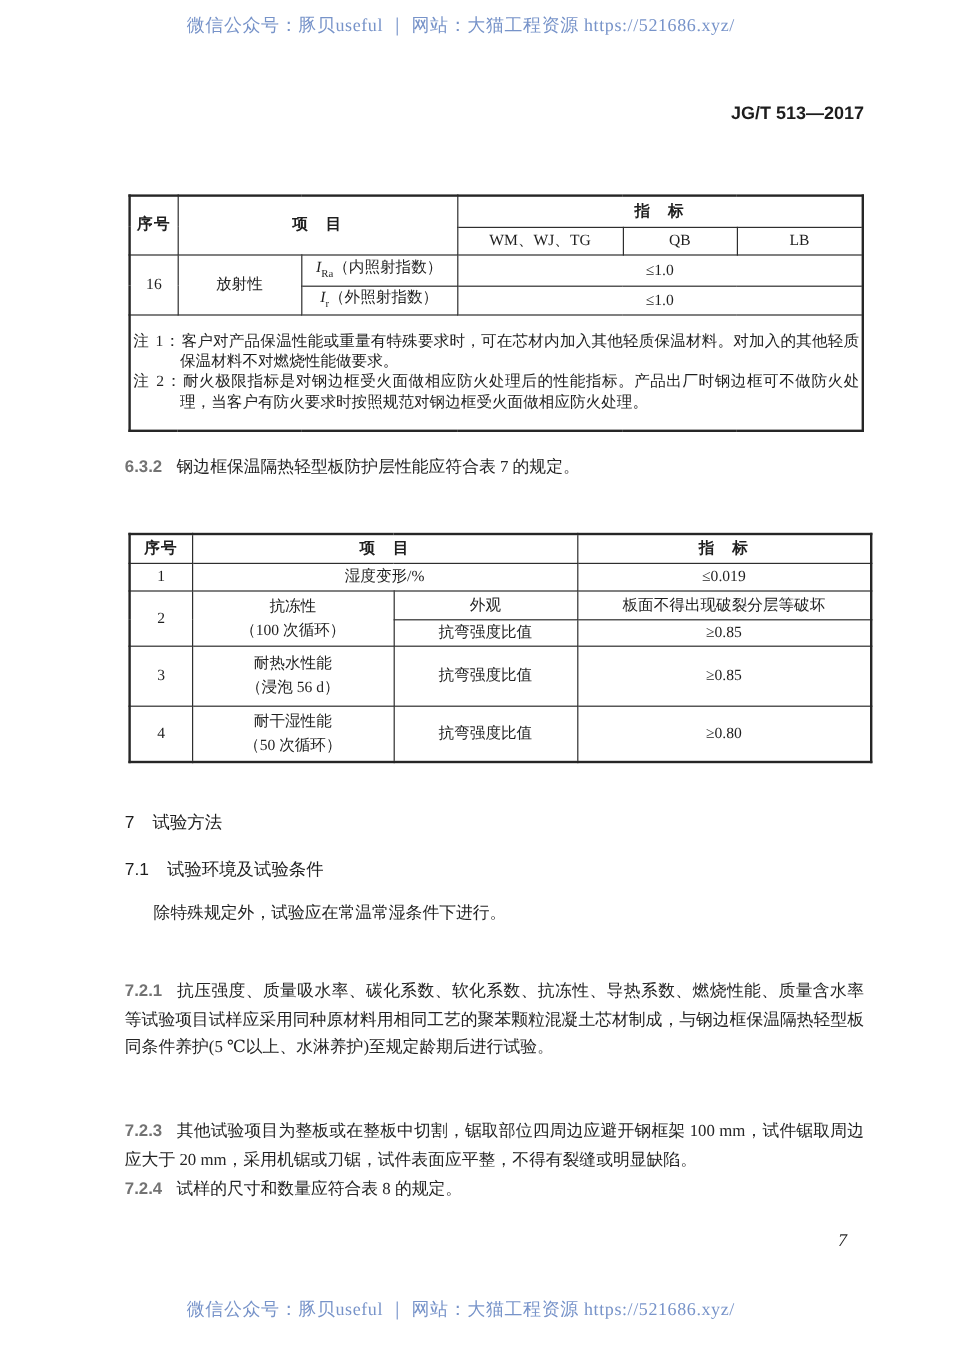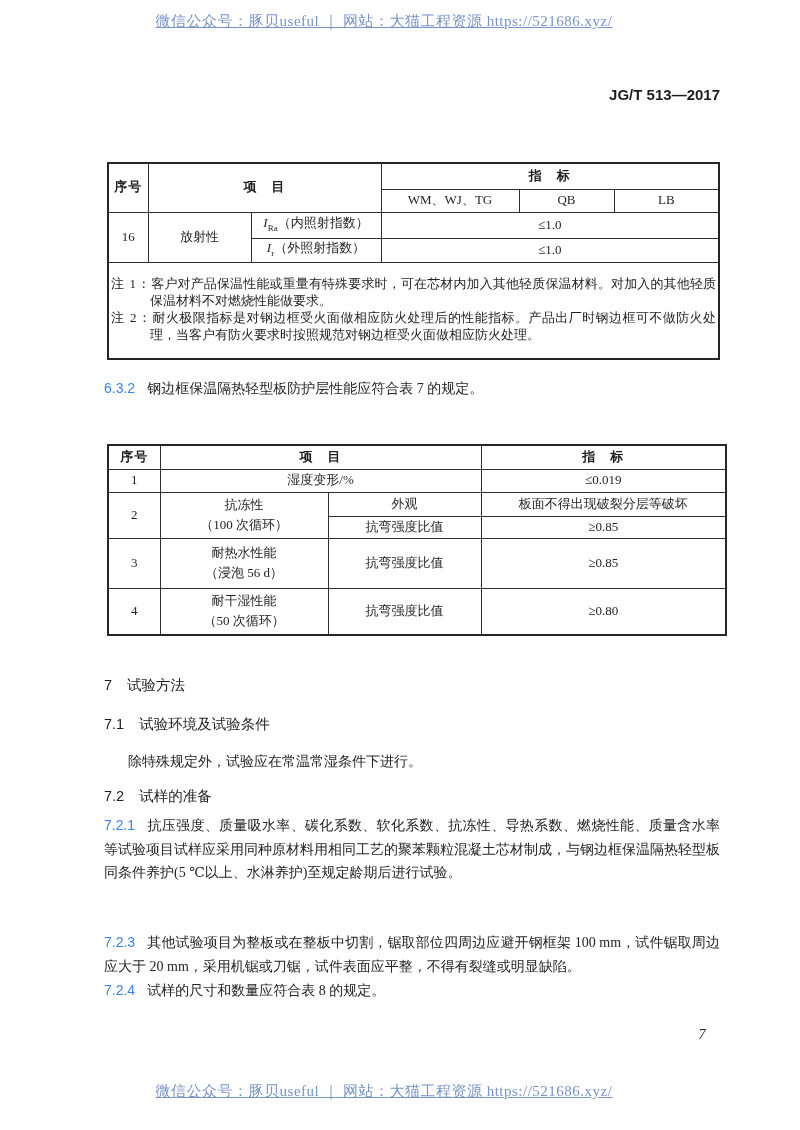--- a/index.html
+++ b/index.html
@@ -6,21 +6,20 @@
   .page{
     position:relative;width:800px;height:1130px;background:#ffffff;
     font-family:"Liberation Serif","DejaVu Serif",serif;color:#222222;
     overflow:hidden;
   }
   
   .wm{
     position:absolute;left:0;width:768px;text-align:center;
     color:#7793c9;font-size:15px;letter-spacing:.5px;
     font-family:"Liberation Serif","DejaVu Serif",serif;
-    text-decoration:underline;
   }
   .wm-top{top:12px;}
   .wm-bottom{top:1082px;}
   
   .doc-num{
     position:absolute;top:86px;right:80px;font-weight:bold;font-size:15px;
     font-family:"Liberation Sans","DejaVu Sans",sans-serif;color:#1d1d1d;
   }
   
   .caption{
@@ -68,22 +67,22 @@
   }
   .h7{top:676px;}
   .h71{top:715px;}
   .h72{top:787px;}
   .hnum{margin-right:15px;}
   .clause{
     position:absolute;left:104px;width:616px;margin:0;
     font-size:14px;line-height:23.5px;text-align:justify;color:#242424;
   }
   .cnum{
-    font-weight:normal;margin-right:12px;
-    font-family:"Liberation Sans","DejaVu Sans",sans-serif;color:#3b82f6;
+    font-weight:bold;margin-right:12px;
+    font-family:"Liberation Sans","DejaVu Sans",sans-serif;color:#737373;
   }
   .p632{top:377px;}
   .p71{top:750px;text-indent:24px;}
   .p721{top:814px;}
   .p722{top:884px;}
   .p723{top:931px;}
   .p724{top:979px;}
   .pageno{
     position:absolute;top:1026px;left:690px;width:24px;text-align:center;
     font-size:15px;font-style:italic;color:#2a2a2a;
@@ -194,21 +193,20 @@
       </tr>
     </tbody>
   </table>
 
   <div class="h1 h7"><span class="hnum">7</span><span>试验方法</span></div>
 
   <div class="h2 h71"><span class="hnum">7.1</span><span>试验环境及试验条件</span></div>
 
   <p class="clause p71">除特殊规定外，试验应在常温常湿条件下进行。</p>
 
-  <div class="h2 h72"><span class="hnum">7.2</span><span>试样的准备</span></div>
 
   <p class="clause p721"><span class="cnum">7.2.1</span><span>抗压强度、质量吸水率、碳化系数、软化系数、抗冻性、导热系数、燃烧性能、质量含水率等试验项目试样应采用同种原材料用相同工艺的聚苯颗粒混凝土芯材制成，与钢边框保温隔热轻型板同条件养护(5 ℃以上、水淋养护)至规定龄期后进行试验。</span></p>
 
 
   <p class="clause p723"><span class="cnum">7.2.3</span><span>其他试验项目为整板或在整板中切割，锯取部位四周边应避开钢框架 100 mm，试件锯取周边应大于 20 mm，采用机锯或刀锯，试件表面应平整，不得有裂缝或明显缺陷。</span></p>
 
   <p class="clause p724"><span class="cnum">7.2.4</span><span>试样的尺寸和数量应符合表 8 的规定。</span></p>
 
   <div class="pageno">7</div>
 

